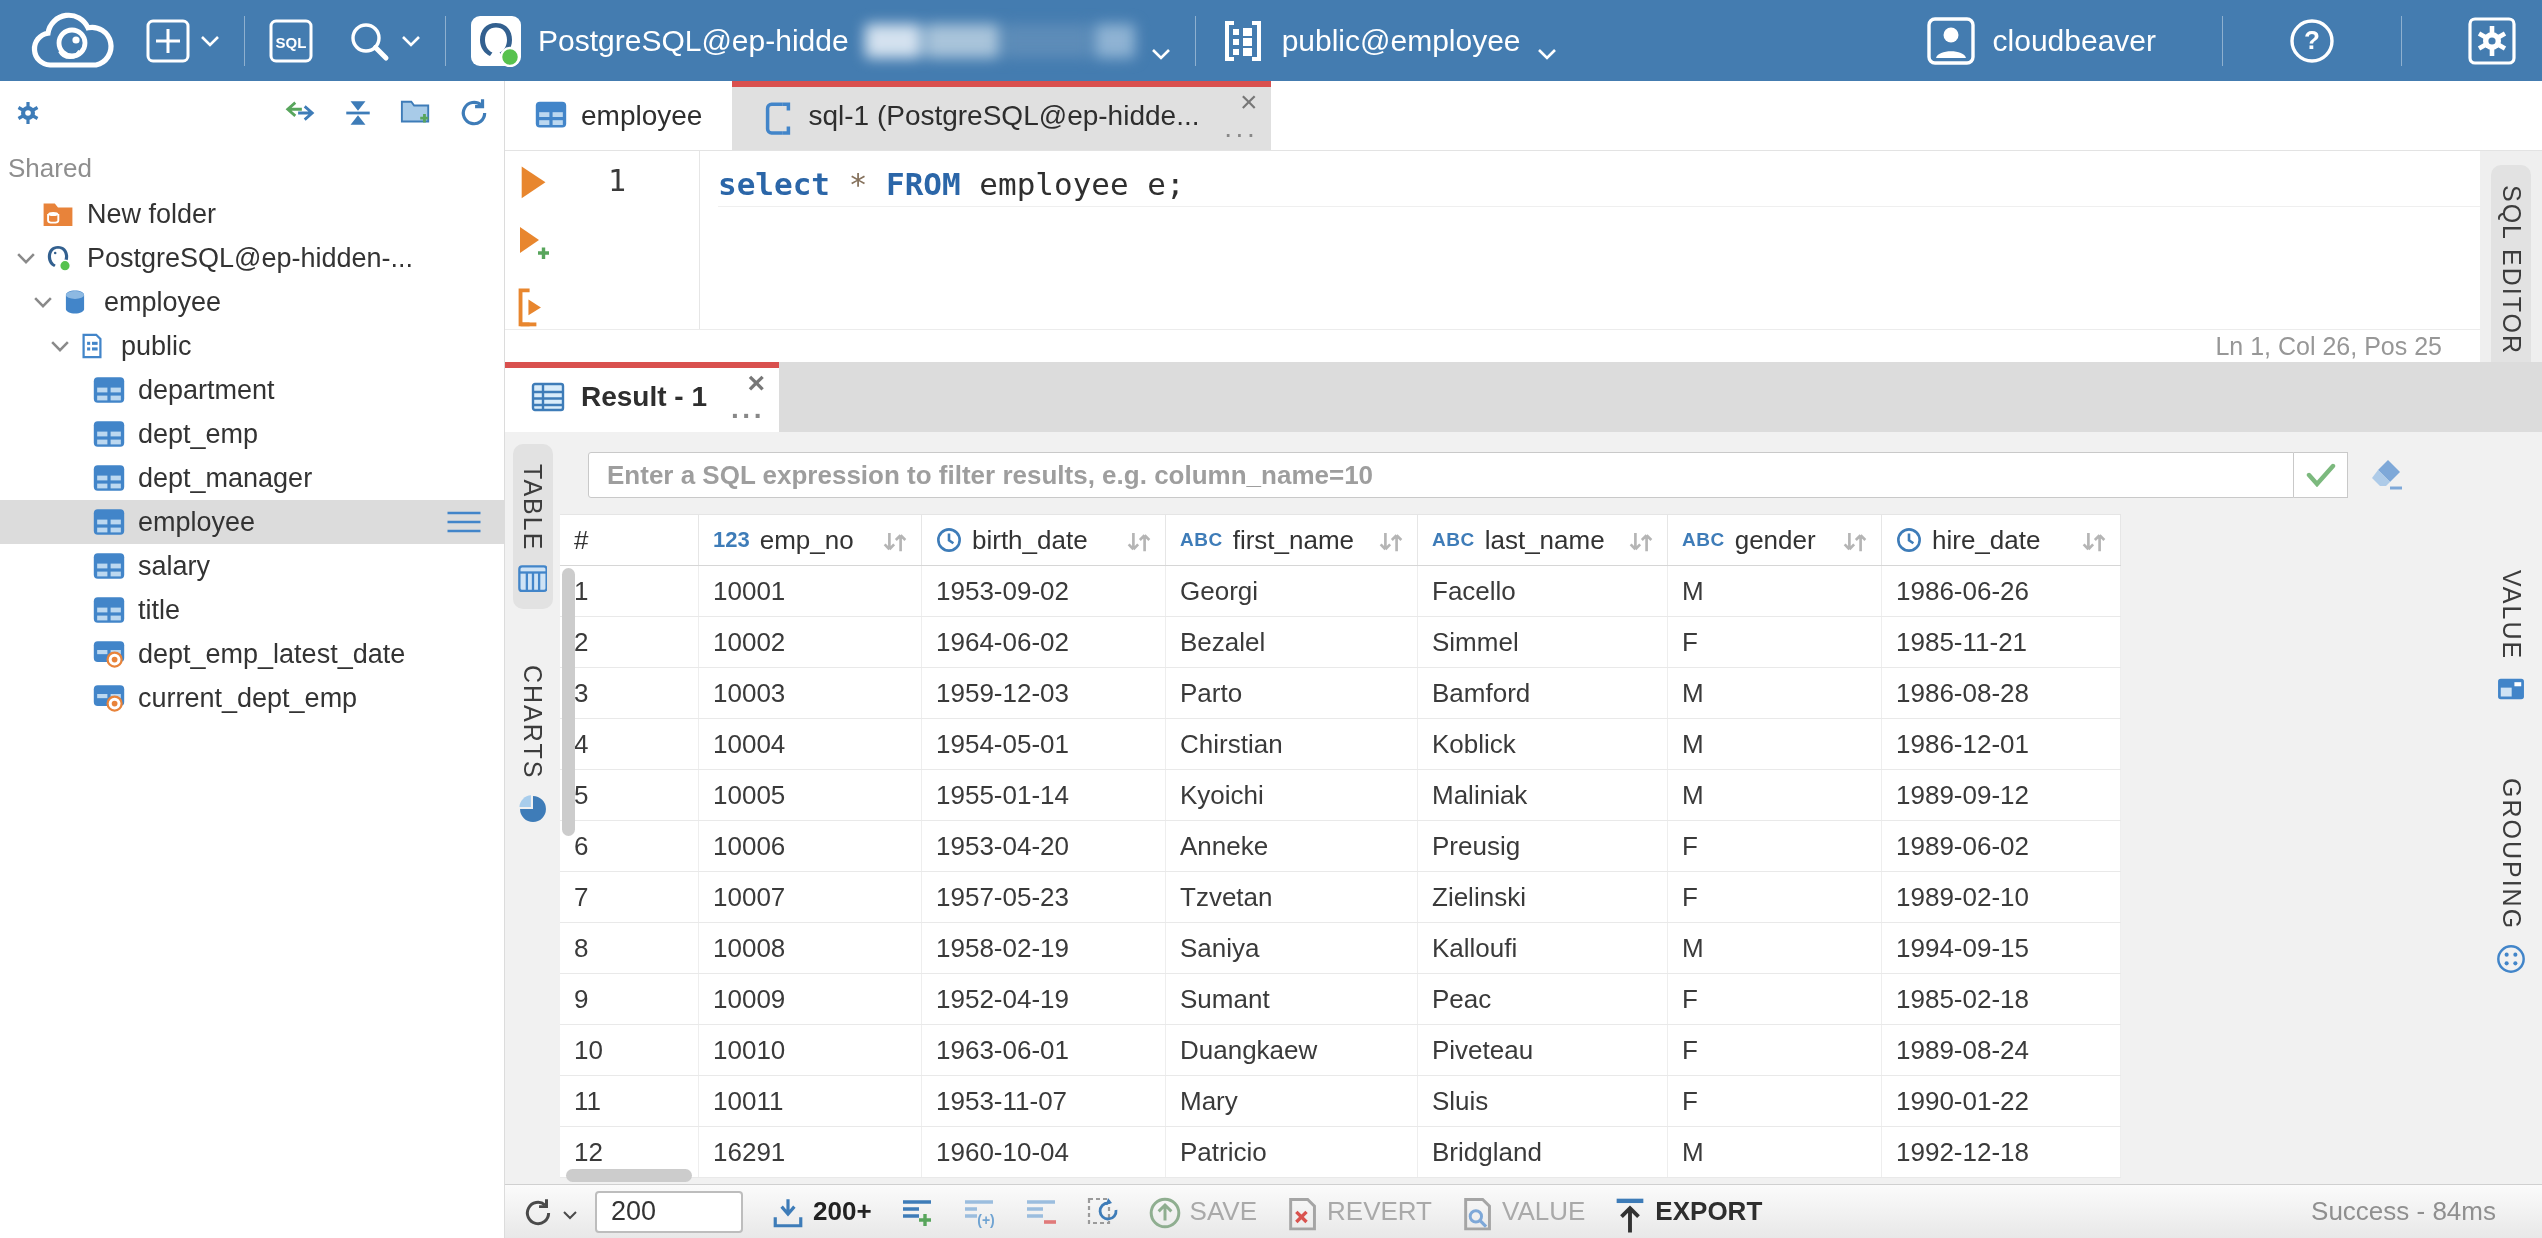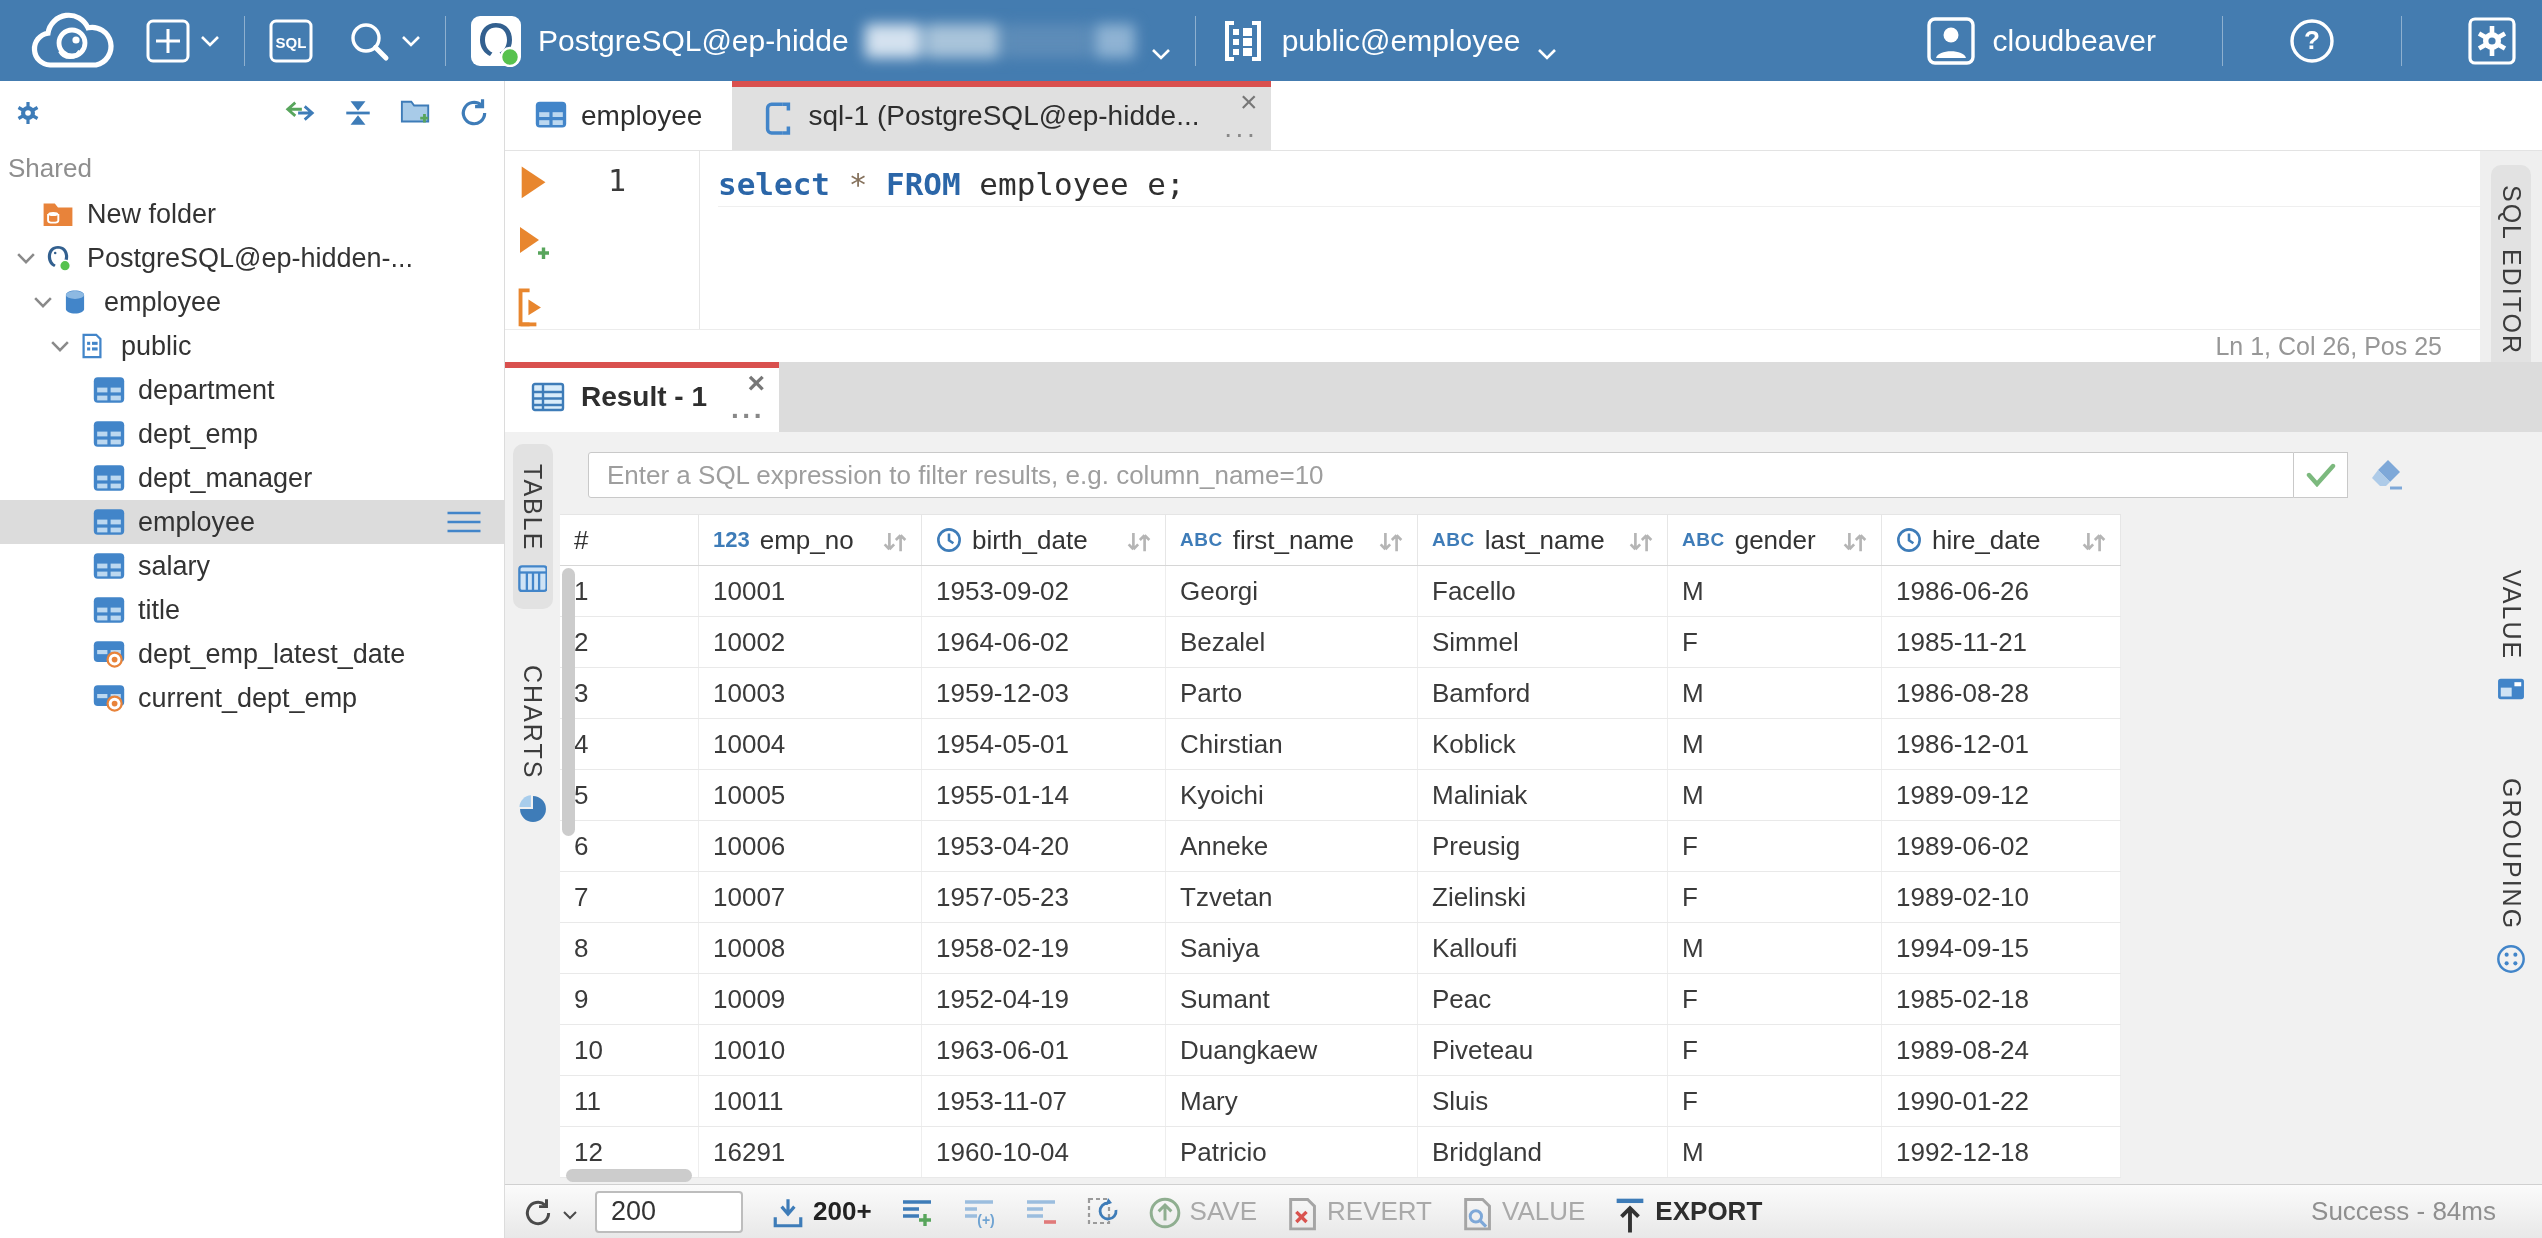--- a/index.html
+++ b/index.html
@@ -74,21 +74,21 @@
   .result-tabbar { height:70px; background:#dcdcdc; display:flex; flex:0 0 auto; }
   .rtab { position:relative; display:flex; align-items:center; gap:16px; background:#fff; padding:0 72px 0 26px; font-size:28px; font-weight:600; color:#2e2e2e; cursor:pointer; }
   .rtab::before { content:""; position:absolute; top:0; left:0; right:0; height:6px; background:#d9504e; }
   .rtab .tic { width:34px; height:30px; }
 
   
   .result-body { height:752px; display:flex; background:#f1f1f1; }
   .left-strip { width:55px; flex:0 0 auto; display:flex; flex-direction:column; align-items:center; gap:36px; padding-top:12px; }
   .grid-area { flex:1; min-width:0; padding-top:20px; position:relative; }
   .filter-row { margin:0 74px 0 28px; height:46px; display:flex; align-items:center; }
-  .filter-input { flex:1; height:46px; border:1px solid #c9c9c9; border-radius:3px 0 0 3px; font-size:26px; padding:0 18px; color:#444; outline:none; font-family:"Liberation Sans", sans-serif; }
+  .filter-input { flex:1; height:46px; border:1px solid #c9c9c9; border-radius:3px 0 0 3px; font-size:26px; padding:0 18px; color:#444; outline:none; font-family:"Liberation Sans", sans-serif;font-weight:bold; }
   .filter-input::placeholder { color:#9e9e9e; }
   .filter-apply { width:54px; height:46px; border:1px solid #c9c9c9; border-left:none; background:#fff; display:flex; align-items:center; justify-content:center; cursor:pointer; }
   .filter-apply svg { width:30px; height:24px; }
   .filter-erase { margin-left:20px; width:38px; height:34px; cursor:pointer; }
 
   .grid { margin-top:16px; width:1561px; background:#fff; }
   .hrow { display:flex; height:52px; border-top:1px solid #e5e5e5; border-bottom:1px solid #d6d6d6; background:#fff; }
   .hcell { display:flex; align-items:center; gap:10px; padding:0 12px 0 14px; border-right:1px solid #e6e6e6; font-size:26px; color:#333; cursor:pointer; }
   .t-num { color:#3e7cb8; font-size:22px; font-weight:bold; flex:0 0 auto; }
   .t-abc { color:#3e7cb8; font-size:19px; font-weight:bold; letter-spacing:.5px; flex:0 0 auto; }

